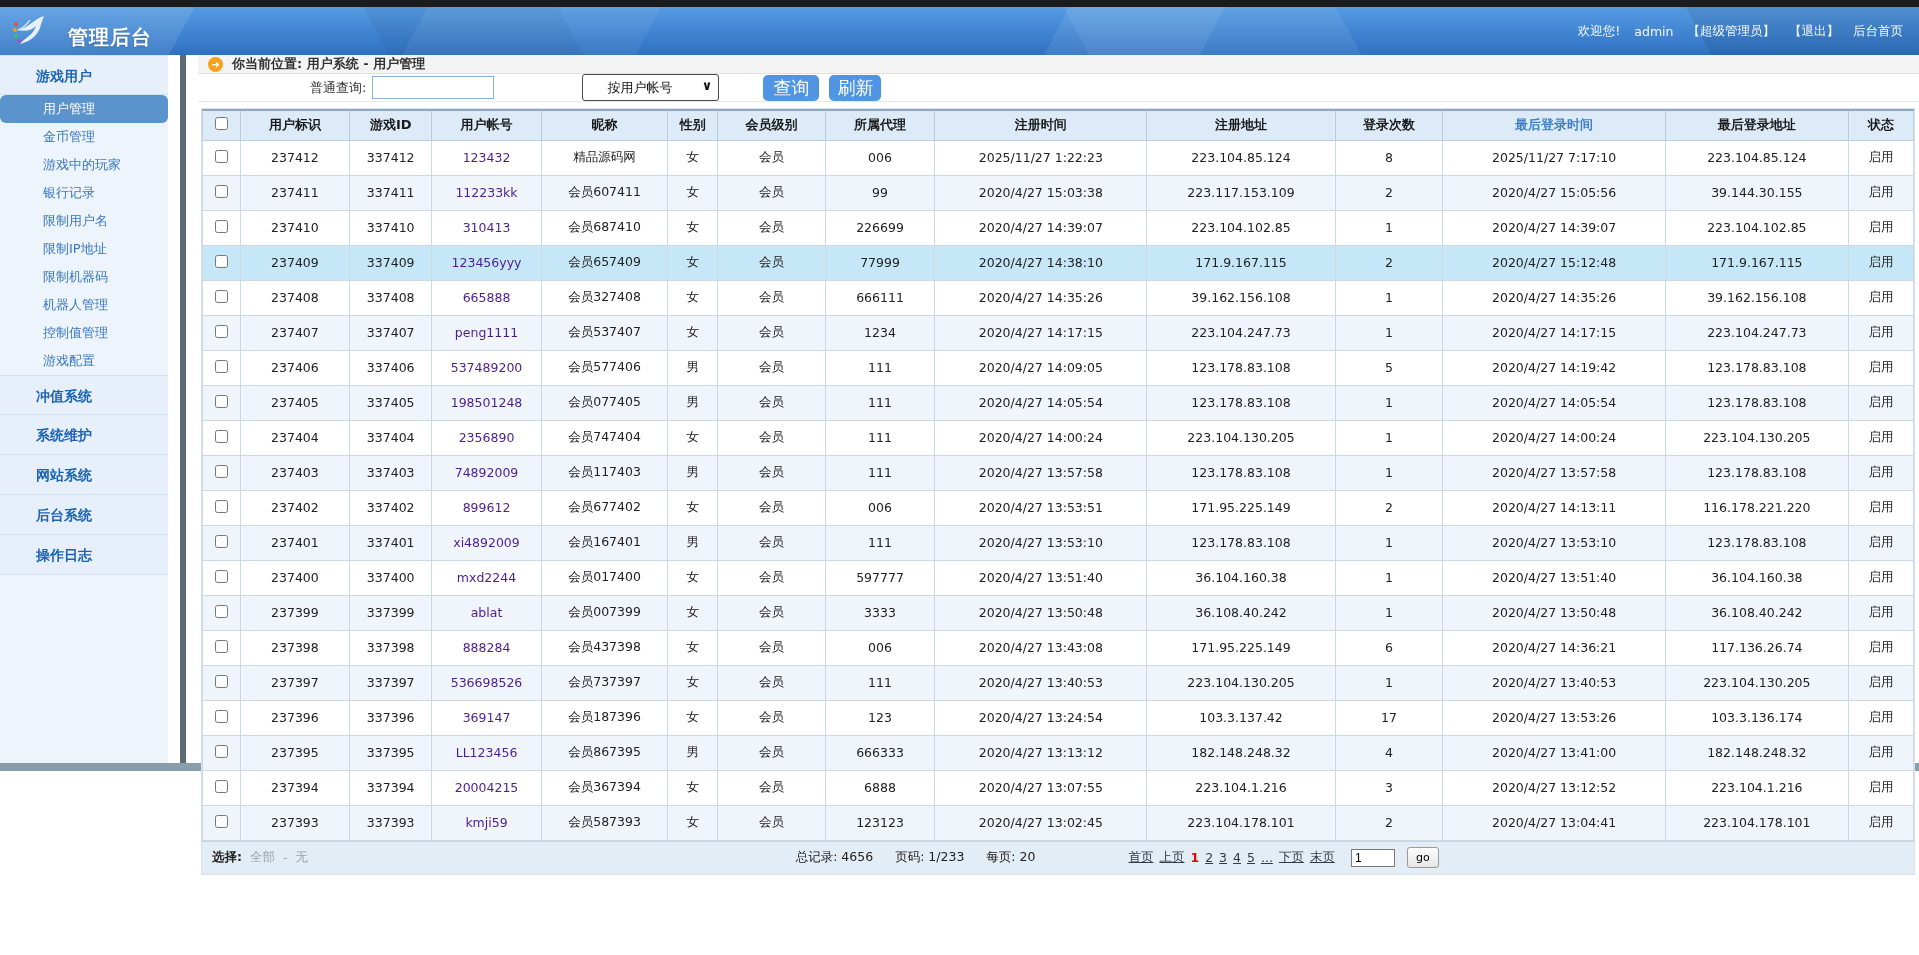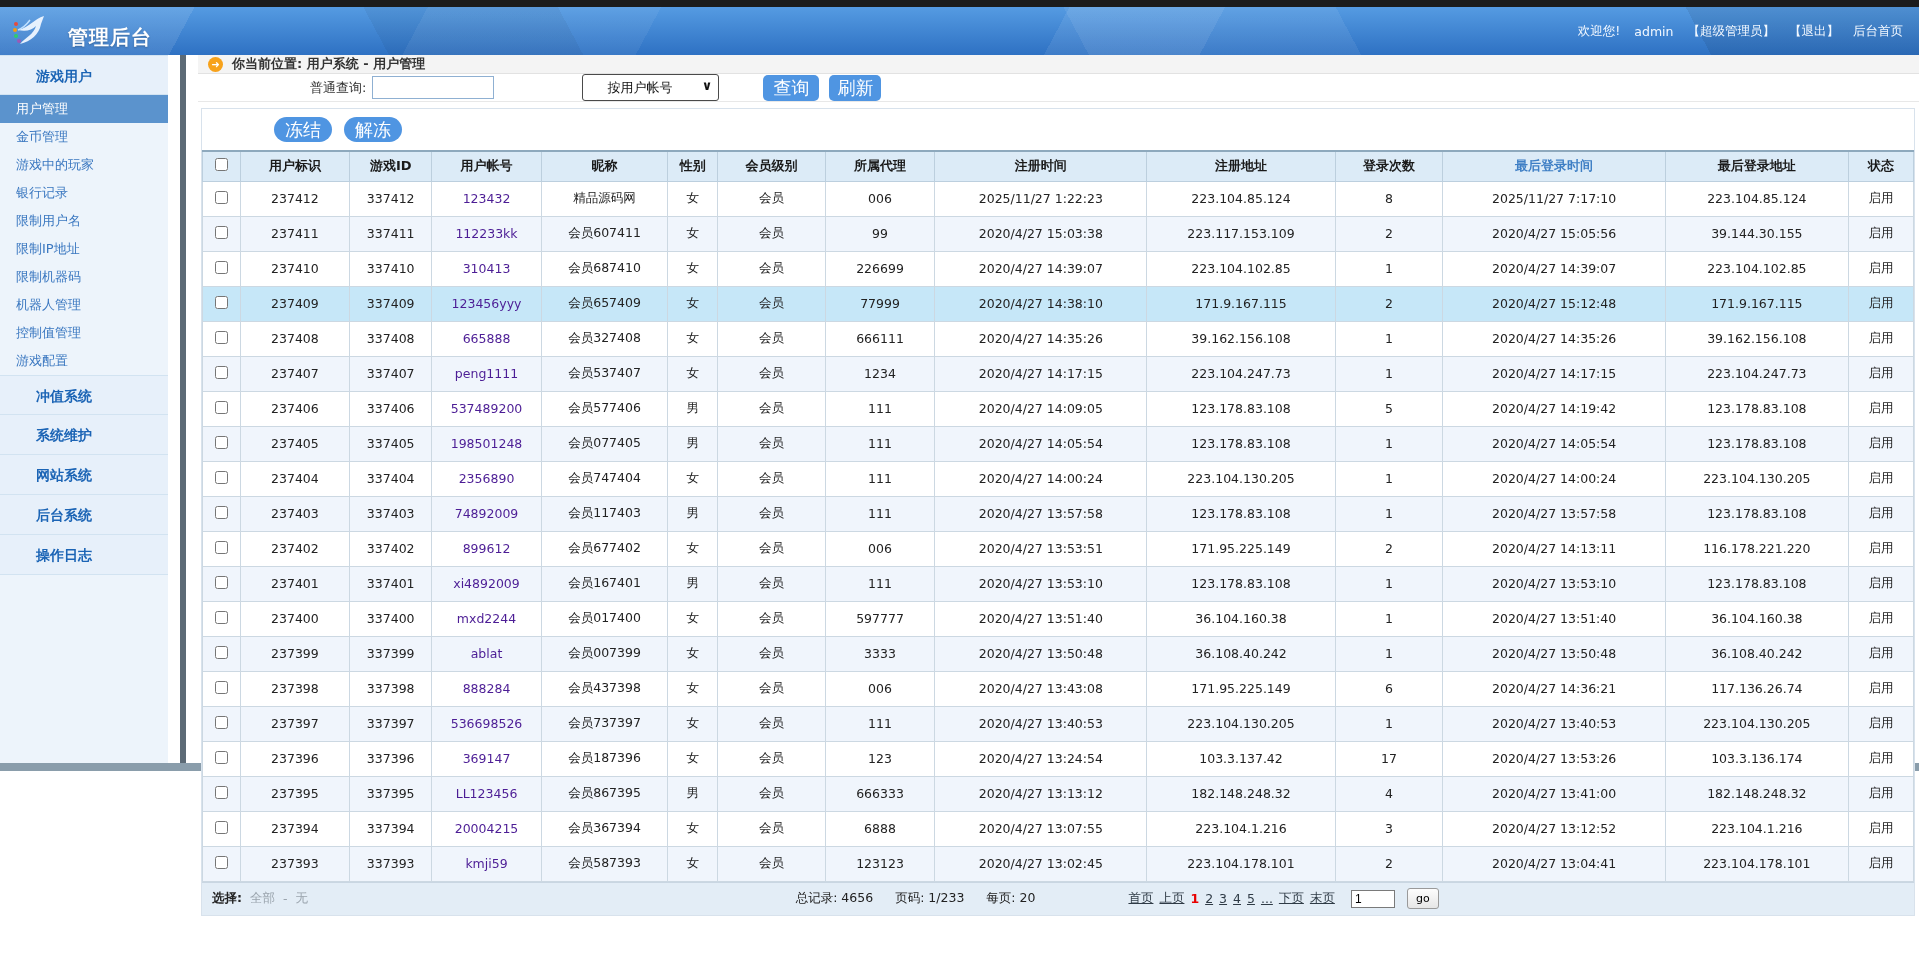--- a/index.html
+++ b/index.html
@@ -25,21 +25,21 @@
   
   .layout { display:flex; height:708px;gap:12px; }
   .sidebar { width:168px; background:#edf4fb; overflow:hidden; }
   .side-div { width:6px; background:#5c6a76; }
   .side-item { cursor:pointer; }
   .side-item.header {
     height:40px; line-height:40px; padding-left:36px; font-size:14px; font-weight:bold;
     color:#1b64b5; background:#e7f0fa; border-top:1px solid #d2e3f1; border-bottom:1px solid #d2e3f1;
   }
   .side-item.header + .side-item.header { border-top:none; }
-  .side-item.sub { height:28px; line-height:28px; padding-left:16px; font-size:13px; color:#3a77c0; }
+  .side-item.sub { height:28px; line-height:28px; padding-left:43px; font-size:13px; color:#3a77c0;border-radius:6px; }
   .side-item.sub.active { background:#5b93cd; color:#fff; }
 
   .main { flex:1; display:flex; flex-direction:column; background:#fff; min-width:0; }
 
   
   .crumb {
     height:33px; background:#f4f4f4; border-bottom:1px solid #e2e2e2;
     display:flex; align-items:center; padding-left:10px; gap:9px;
     font-size:13px; font-weight:bold; color:#333;
   }
@@ -163,24 +163,20 @@
         <select>
           <option>按用户帐号</option>
         </select>
         <span class="sel-arrow">∨</span>
       </span>
       <button class="btn btn-query">查询</button>
       <button class="btn btn-refresh">刷新</button>
     </div>
 
     <div class="panel">
-      <div class="actions">
-        <button class="btn btn-pill">冻结</button>
-        <button class="btn btn-pill">解冻</button>
-      </div>
 
       <table class="ut">
         <colgroup>
           <col style="width:2.2%">
             <col style="width:6.4%">
             <col style="width:4.8%">
             <col style="width:6.4%">
           <col style="width:7.4%">
             <col style="width:2.9%">
             <col style="width:6.3%">

